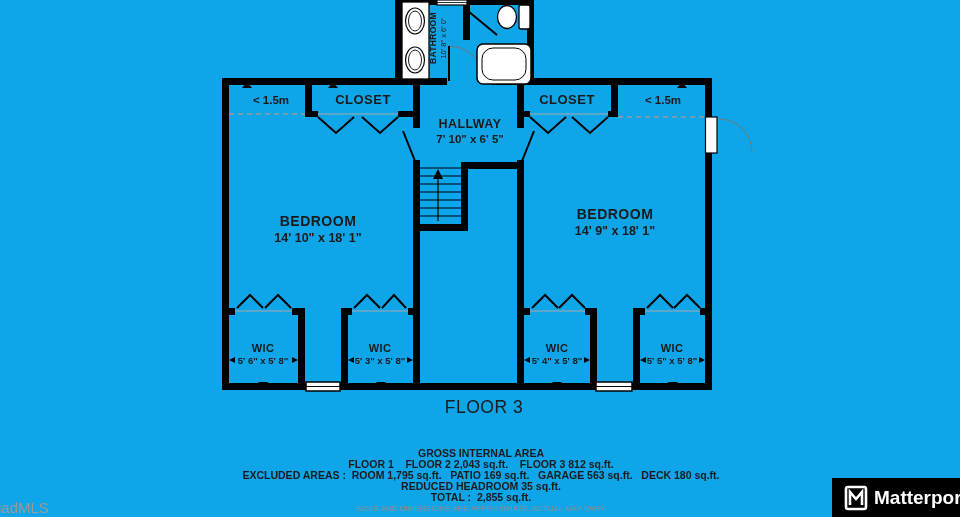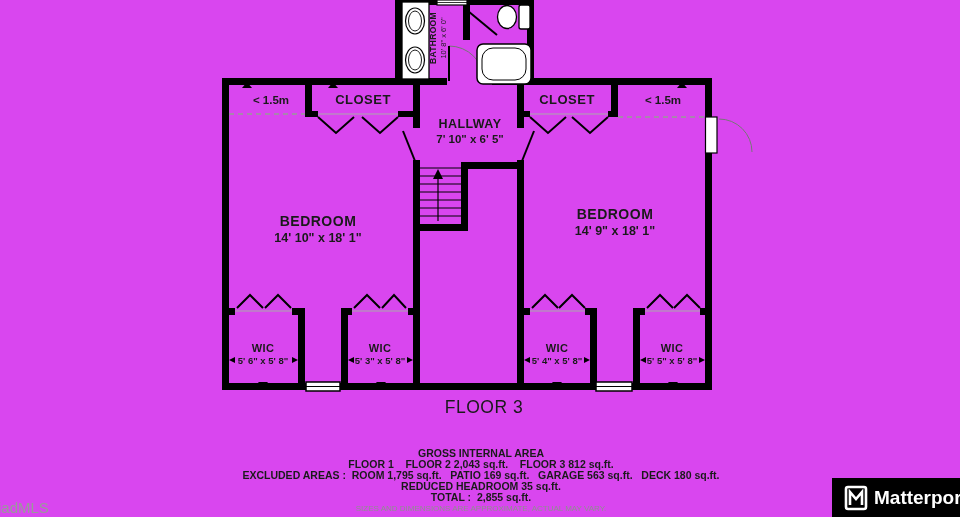--- a/index.html
+++ b/index.html
@@ -1,16 +1,16 @@
 <!DOCTYPE html>
 <html><head>
 <meta charset="utf-8">
 <style>
   html,body{margin:0;padding:0;background:#ffffff;}
-  .page{position:relative;width:960px;height:517px;background:#d946ef;overflow:hidden;
+  .page{position:relative;width:960px;height:517px;background:#0ea5e9;overflow:hidden;
         font-family:"Liberation Sans",sans-serif;}
   svg text{font-family:"Liberation Sans",sans-serif;fill:#1a1a1a;}
   .room-name{font-size:14px;font-weight:bold;letter-spacing:.5px;}
   .room-dims{font-size:12.5px;font-weight:bold;}
   .closet-name{font-size:13px;font-weight:bold;letter-spacing:.5px;}
   .hall-name{font-size:12.5px;font-weight:bold;letter-spacing:.4px;}
   .hall-dims{font-size:11.5px;font-weight:bold;}
   .wic-name{font-size:11px;font-weight:bold;letter-spacing:.4px;}
   .wic-dims{font-size:9.5px;font-weight:bold;}
   .bath-name{font-size:8.5px;font-weight:bold;letter-spacing:.3px;}

